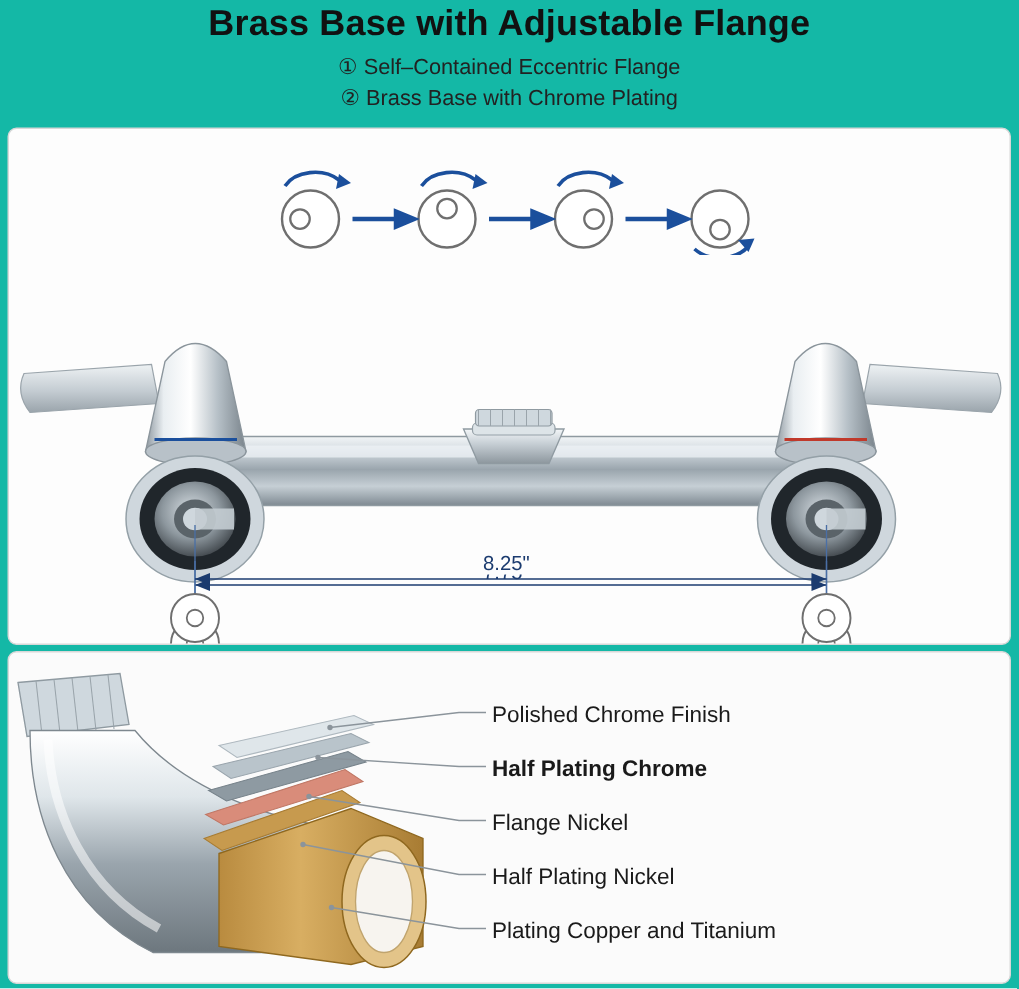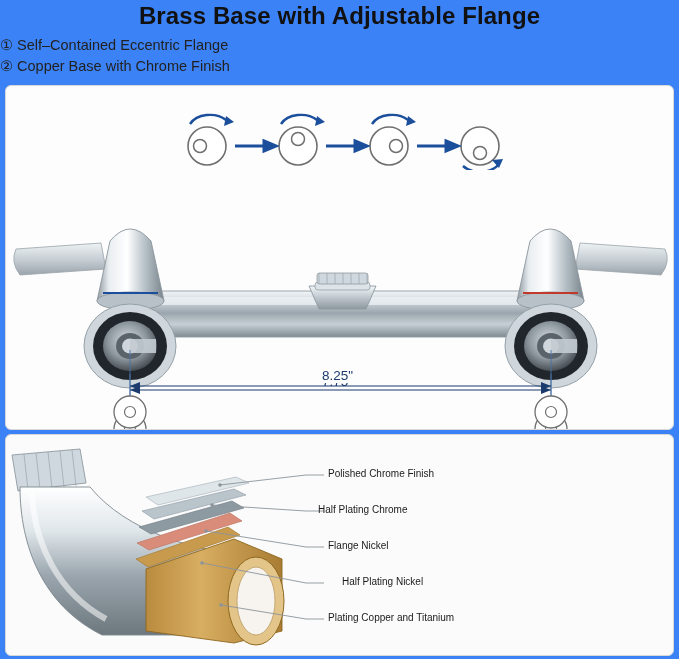--- a/index.html
+++ b/index.html
@@ -4,35 +4,36 @@
 <style>
   * { box-sizing: border-box; }
   html, body {
     margin: 0; padding: 0;
     width: 679px; height: 659px;
     background: #ffffff;
     font-family: "Liberation Sans", sans-serif;
     color: #1a1a1a;
     overflow: hidden;
   }
-  .page { position: relative; width: 679px; height: 659px; background:#3b82f6; }
+  .page { position: relative; width: 679px; height: 659px; background:#14b8a6; }
 
   
   .title {
     position: absolute;
     top: 2px; left: 0; width: 679px;
     text-align: center;
     font-size: 24px;
     font-weight: bold;
     letter-spacing: 0.1px;
     color: #111;
   }
   .bullets {
     position: absolute;
     top: 35px; left: 0; width: 679px;
+    text-align: center;
   }
   .bullet {
     font-size: 14.5px;
     color: #222;
     line-height: 21px;
     white-space: nowrap;
   }
 
   
   .panel {
@@ -56,35 +57,35 @@
     position: absolute;
     font-size: 13.5px;
     color: #1b3b6f;
     background: #fdfdfd;
     padding: 0 4px;
   }
 
   
   .callout {
     position: absolute;
-    font-size: 10px;
+    font-size: 15px;
     color: #1a1a1a;
     white-space: nowrap;
   }
 </style>
 </head>
 <body>
 
 <div class="page">
 
   <div class="title">Brass Base with Adjustable Flange</div>
 
   <div class="bullets">
     <div class="bullet">① Self–Contained Eccentric Flange</div>
-    <div class="bullet">② Copper Base with Chrome Finish</div>
+    <div class="bullet">② Brass Base with Chrome Plating</div>
   </div>
 
   <div class="panel" id="panel-top">
 
     <div class="rot-row">
       <svg width="669" height="72" viewBox="0 0 669 72">
 
         <g stroke="#6f6f6f" stroke-width="1.6" fill="#ffffff">
           <circle cx="201" cy="48" r="19"></circle>
           <circle cx="292" cy="48" r="19"></circle>
@@ -289,19 +290,19 @@
       <g fill="#8b949b">
         <circle cx="214" cy="50" r="1.8"></circle>
         <circle cx="206" cy="70" r="1.8"></circle>
         <circle cx="200" cy="96" r="1.8"></circle>
         <circle cx="196" cy="128" r="1.8"></circle>
         <circle cx="215" cy="170" r="1.8"></circle>
       </g>
     </svg>
 
     <div class="callout" style="left:322px; top:33px;">Polished Chrome Finish</div>
-    <div class="callout" style="left:312px; top:69px;">Half Plating Chrome</div>
+    <div class="callout" style="left:322px; top:69px;font-weight:bold;">Half Plating Chrome</div>
     <div class="callout" style="left:322px; top:105px;">Flange Nickel</div>
-    <div class="callout" style="left:336px; top:141px;">Half Plating Nickel</div>
+    <div class="callout" style="left:322px; top:141px;">Half Plating Nickel</div>
     <div class="callout" style="left:322px; top:177px;text-align:right;">Plating Copper and Titanium</div>
   </div>
 
 </div>
 
 </body></html>

